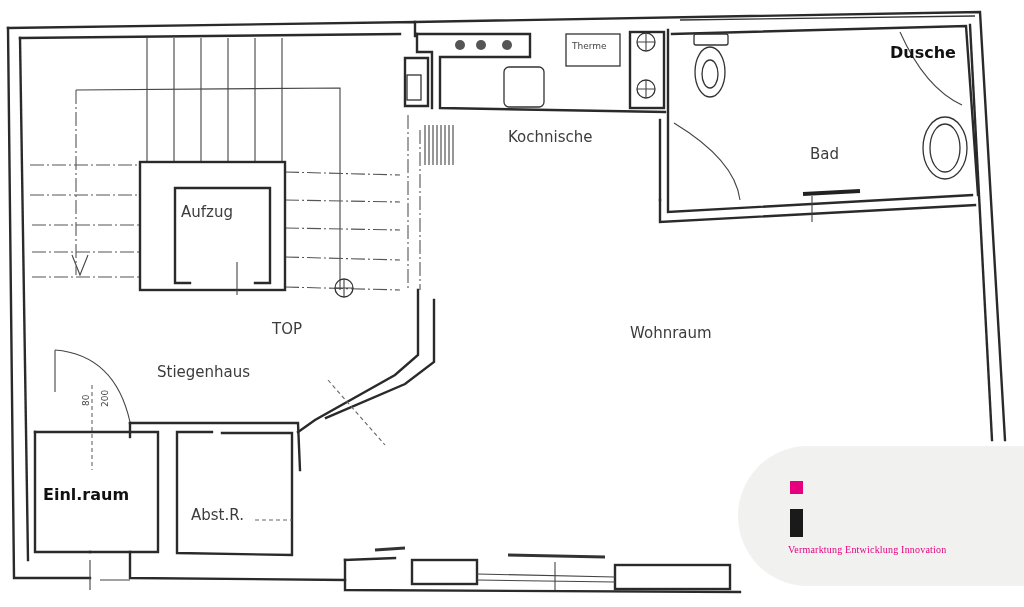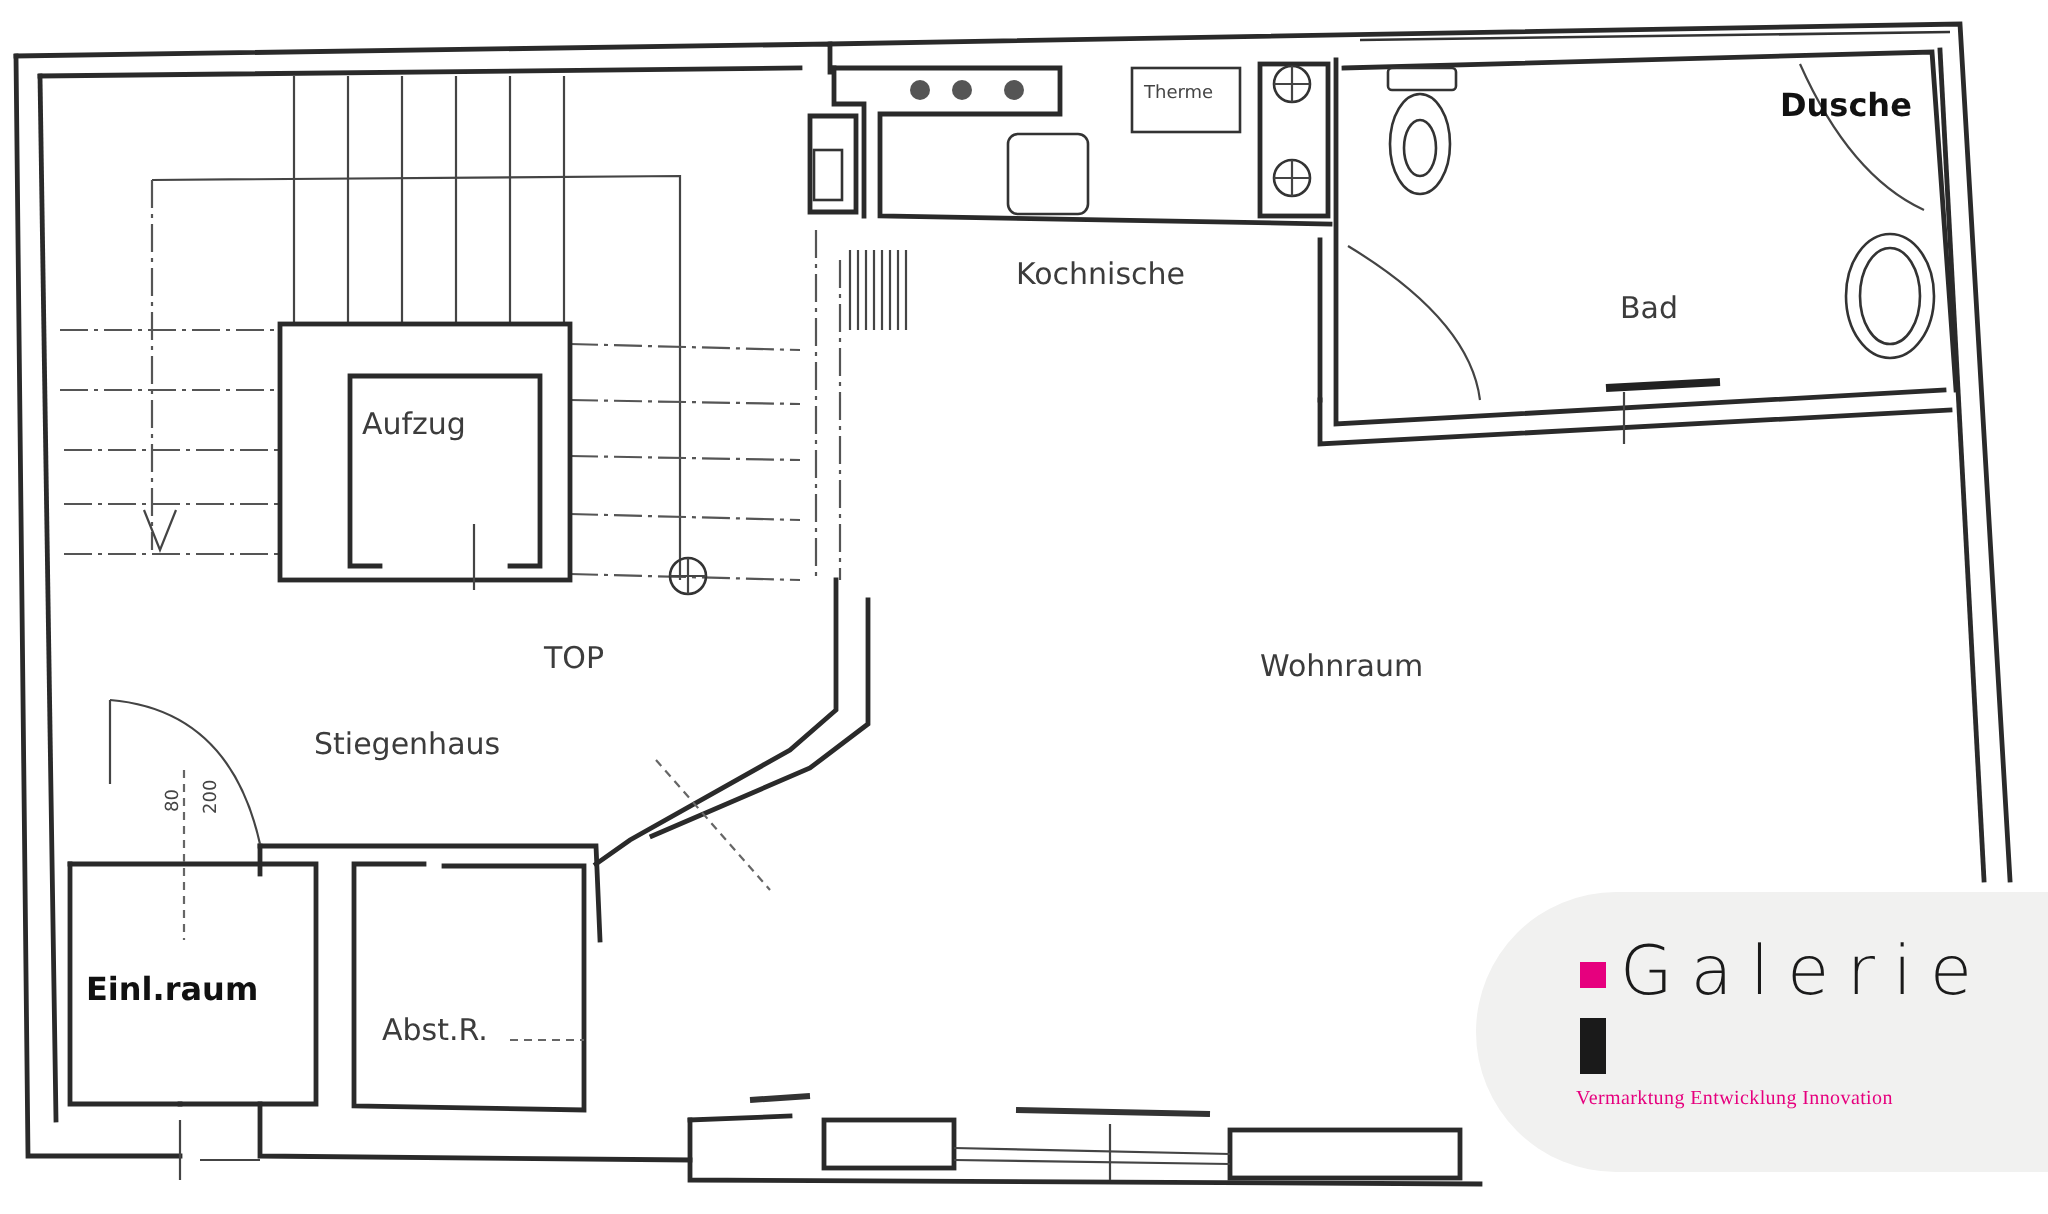--- a/index.html
+++ b/index.html
@@ -129,15 +129,14 @@
     <text class="room" x="157" y="377">Stiegenhaus</text>
     <text class="room" x="630" y="338">Wohnraum</text>
     <text class="room-bold" x="43" y="500">Einl.raum</text>
     <text class="room" x="191" y="520">Abst.R.</text>
   </g>
 </svg>
 
 <div class="logo">
   <div class="sq-pink"></div>
   <div class="sq-dark"></div>
-  <div class="logo-line1">Galerie</div>
   <div class="logo-tag">Vermarktung  Entwicklung  Innovation</div>
 </div>
 
 </body></html>

